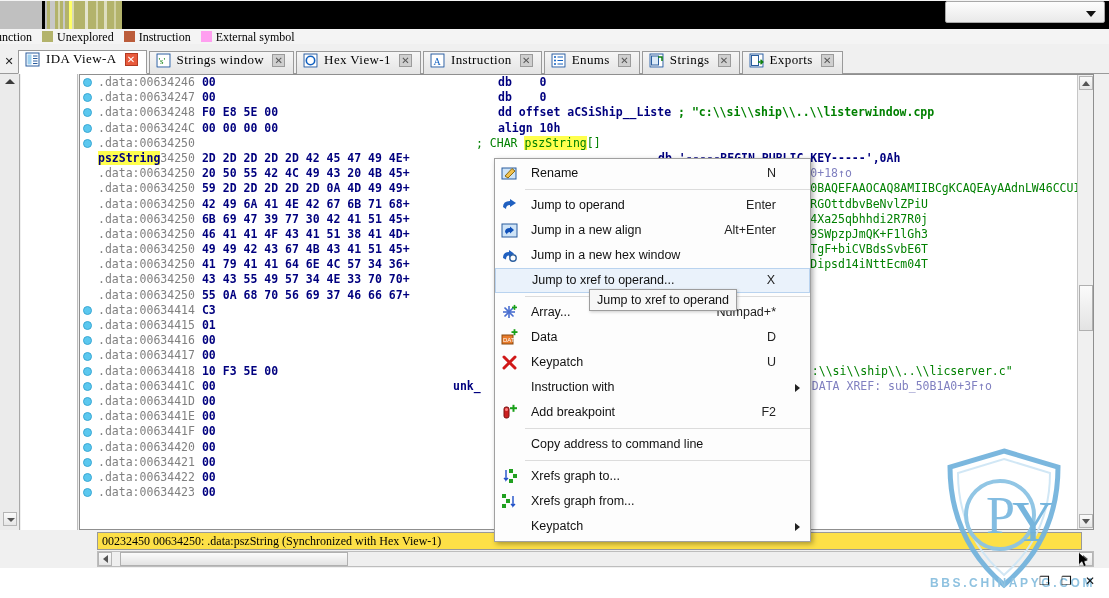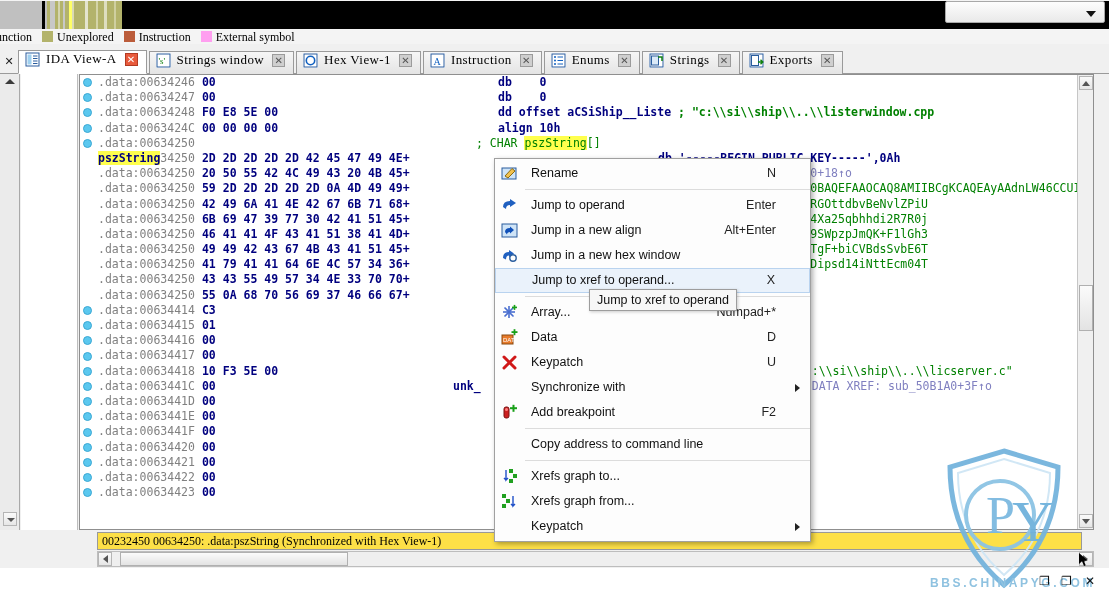--- a/index.html
+++ b/index.html
@@ -354,21 +354,21 @@
             <rect x="10.5" y="2.2" width="6" height="1.8"></rect>
             <rect x="12.6" y="0.2" width="1.8" height="6"></rect>
           </g>
         </svg></span><span class="mlabel">Data</span><span class="mkey">D</span></div>
     <div class="mi"><span class="micon"><svg viewBox="0 0 17 17">
           <g stroke="#d01818" stroke-width="3" stroke-linecap="round">
             <line x1="3" y1="3" x2="14" y2="14"></line>
             <line x1="14" y1="3" x2="3" y2="14"></line>
           </g>
         </svg></span><span class="mlabel">Keypatch</span><span class="mkey">U</span></div>
-    <div class="mi"><span class="mlabel">Synchronize with</span><span class="submark"></span></div>
+    <div class="mi"><span class="mlabel">Instruction with</span><span class="submark"></span></div>
     <div class="mi"><span class="micon"><svg viewBox="0 0 17 17">
           <rect x="3" y="3" width="5" height="11" rx="2" fill="#cc2020" stroke="#7a1010"></rect>
           <circle cx="5.5" cy="5.5" r="1.5" fill="#ff8080"></circle>
           <g fill="#18a018">
             <rect x="9" y="3.2" width="7" height="2"></rect>
             <rect x="11.5" y="0.8" width="2" height="7"></rect>
           </g>
         </svg></span><span class="mlabel">Add breakpoint</span><span class="mkey">F2</span></div>
     <div class="msep"></div>
     <div class="mi"><span class="mlabel">Copy address to command line</span></div>

